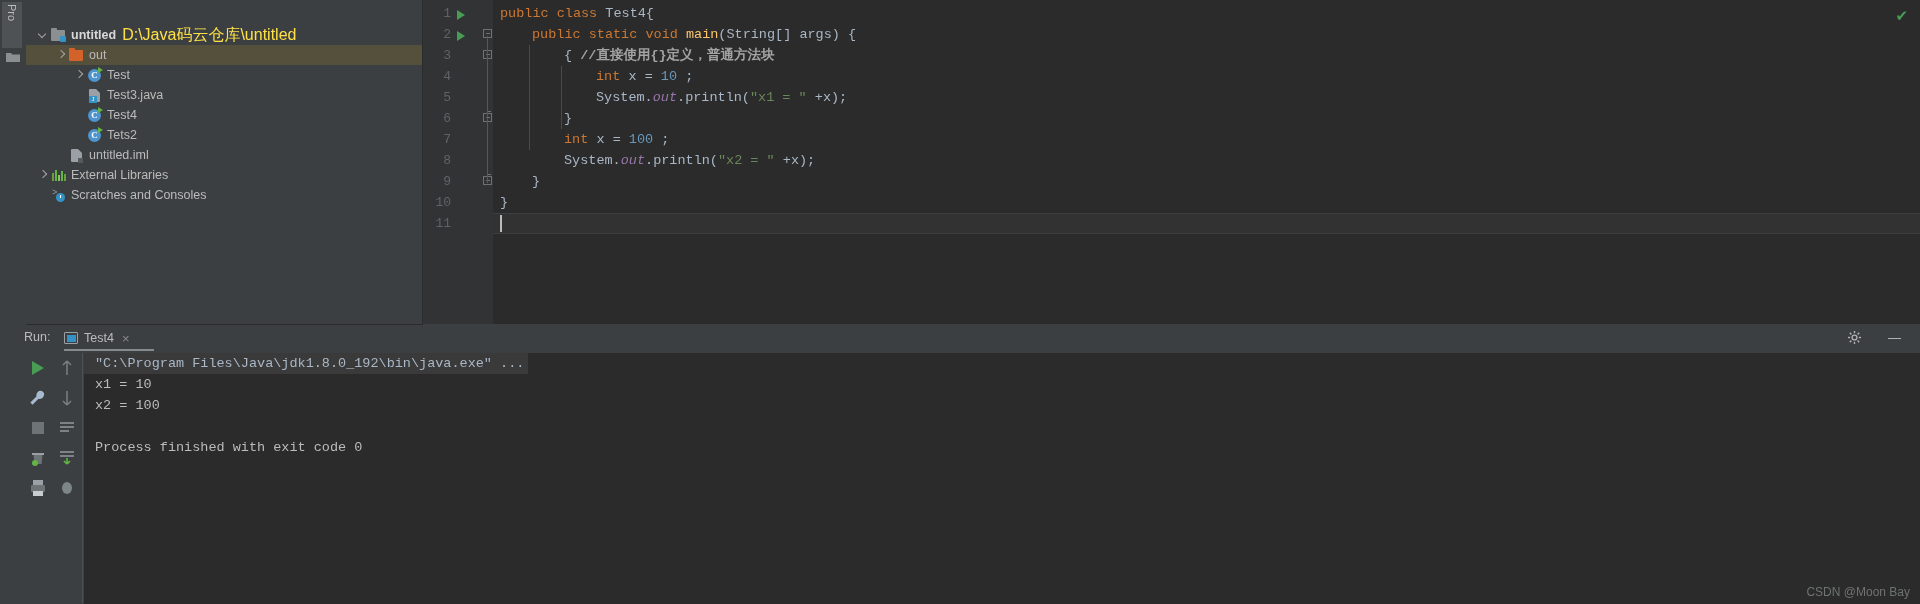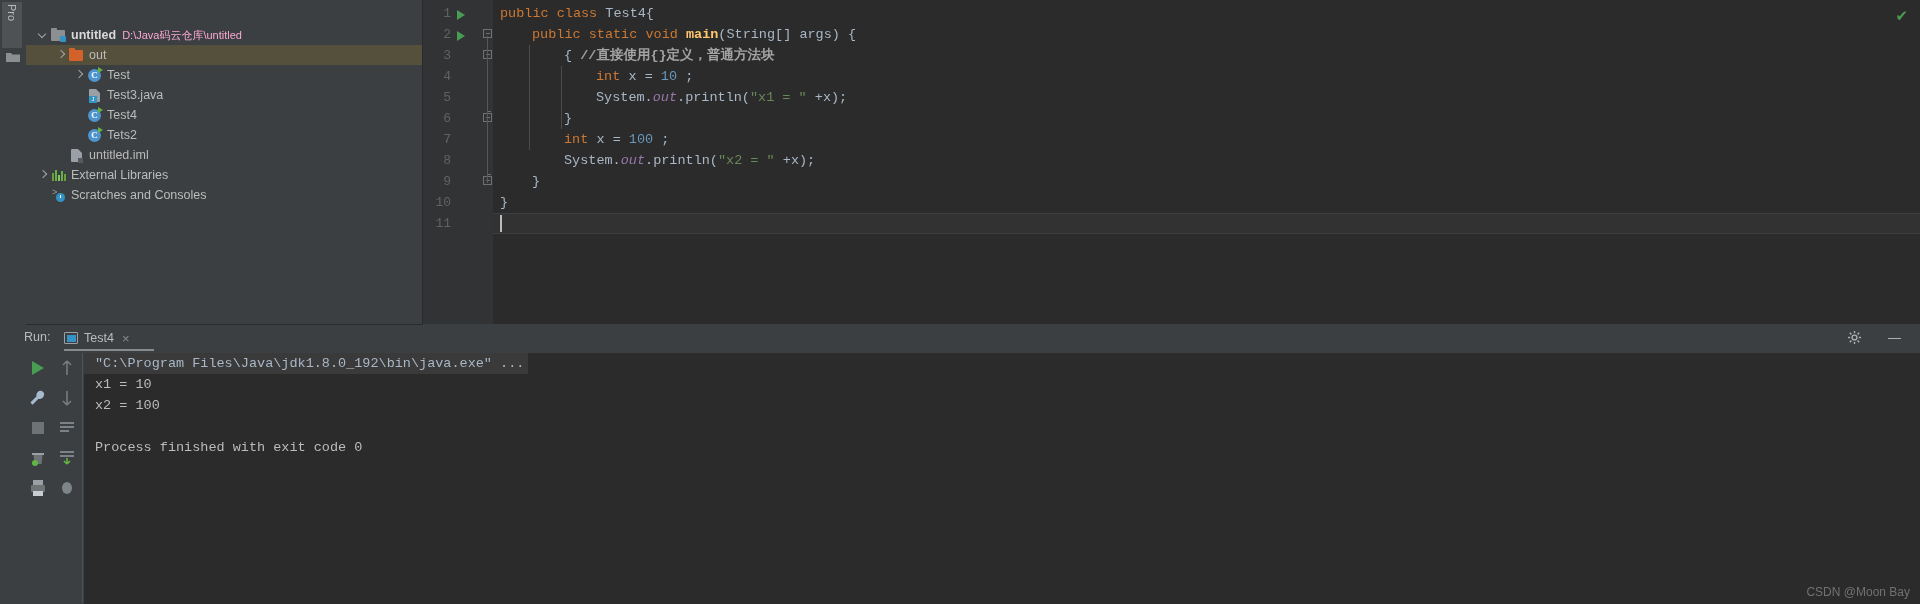--- a/index.html
+++ b/index.html
@@ -95,21 +95,21 @@
     transform: rotate(45deg);
   }
   .ticon {
     width: 18px; height: 16px;
     flex: 0 0 18px;
     position: relative;
     margin-right: 3px;
   }
   .tlabel { padding-right: 6px; }
   .tlabel.bold { font-weight: bold; color: #d8d8d8; }
-  .tpath { color: #f9a8d4; font-size: 11px; }
+  .tpath { color: #fde047; font-size: 16px; }
 
   
   .fold {
     position: absolute; left: 1px; top: 3px;
     width: 14px; height: 11px;
     border-radius: 1px;
   }
   .fold::before {
     content: "";
     position: absolute;
@@ -299,21 +299,21 @@
     background: #bbbbbb;
     top: 2px;
   }
   
   .kw  { color: #cc7832; }
   .num { color: #6897bb; }
   .str { color: #6a8759; }
   .cmt { color: #a3a3a3; font-weight: bold; }
   .fld { color: #9876aa; font-style: italic; }
   .plain { color: #a9b7c6; }
-  .ident { color: #ffc66d; font-weight: bold; }
+  .ident { color: #ffc66d; }
   .check {
     position: absolute; right: 12px; top: 8px;
     color: #499c54; font-size: 15px; line-height: 15px;
   }
 
   
   .run-panel {
     position: absolute; left: 0; top: 325px;
     width: 1920px; height: 279px;
     background: #3c3f41;

